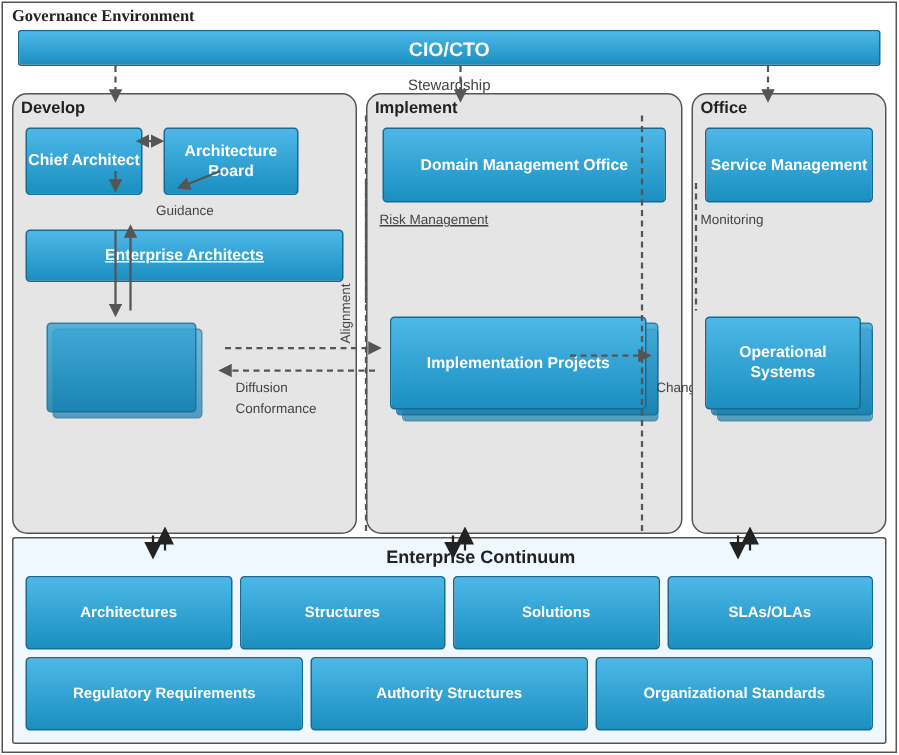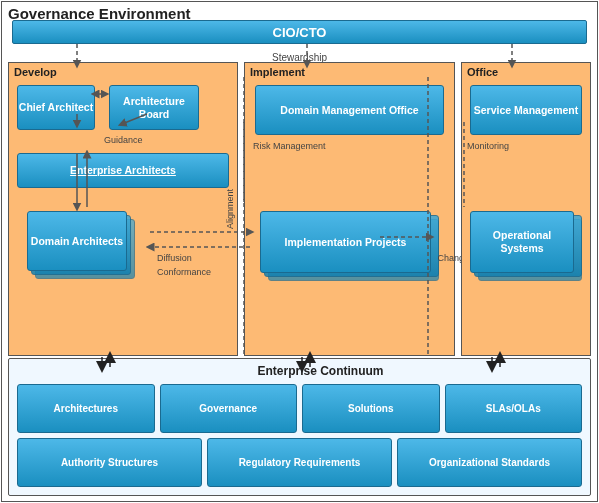--- a/index.html
+++ b/index.html
@@ -18,23 +18,24 @@
       border: 1.5px solid #555;
       position: relative;
       margin: 1px;
       background: #fff;
     }
 
     .governance-label {
       position: absolute;
       top: 3px;
       left: 6px;
-      font-size: 15px;
+      font-size: 11px;
       font-weight: bold;
       color: #222;
+      font-family: Liberation Serif, serif;
     }
 
     
     .cio-bar {
       position: absolute;
       top: 18px;
       left: 10px;
       right: 10px;
       height: 24px;
       background: linear-gradient(to bottom, #4db8e8, #1a8fc0);
@@ -64,23 +65,23 @@
       top: 60px;
       left: 6px;
       right: 6px;
       bottom: 145px;
       display: flex;
       gap: 6px;
     }
 
     .section-box {
       border: 1.5px solid #555;
-      border-radius: 0;
+      border-radius: 10px;
       position: relative;
-      background: #fdba74;
+      background: #e5e5e5;
     }
 
     .section-label {
       position: absolute;
       top: 3px;
       left: 5px;
       font-weight: bold;
       font-size: 11px;
       color: #222;
     }
@@ -321,20 +322,21 @@
       font-size: 9px;
       color: #444;
     }
 
     .risk-mgmt-label {
       position: absolute;
       top: 78px;
       left: 8px;
       font-size: 9px;
       color: #444;
+      text-decoration: underline;
     }
 
     .monitoring-label {
       position: absolute;
       top: 78px;
       left: 5px;
       font-size: 9px;
       color: #444;
     }
 
@@ -455,23 +457,20 @@
 
       <div class="guidance-label">Guidance</div>
 
       <div class="blue-box enterprise-arch">
         <span>Enterprise Architects</span>
       </div>
 
       <div class="domain-stack-wrapper">
         <div class="domain-stack-bg2"></div>
         <div class="domain-stack-bg1"></div>
-        <div class="domain-architects">
-          <span>Domain Architects</span>
-        </div>
       </div>
 
       <div class="diffusion-label">Diffusion</div>
       <div class="conformance-label">Conformance</div>
     </div>
 
     <div class="section-box implement-box" style="position:relative;">
       <span class="section-label">Implement</span>
 
       <div style="position:absolute; left:-20px; top:40px; bottom:40px; display:flex; align-items:center; justify-content:center;">
@@ -519,35 +518,35 @@
   </div>
 
   <div class="enterprise-box">
     <span class="enterprise-label">Enterprise Continuum</span>
     <div class="enterprise-grid">
 
       <div class="enterprise-cell">
         <span>Architectures</span>
       </div>
       <div class="enterprise-cell">
-        <span>Governance</span>
+        <span>Structures</span>
       </div>
       <div class="enterprise-cell">
         <span>Solutions</span>
       </div>
       <div class="enterprise-cell">
         <span>SLAs/OLAs</span>
       </div>
 
       <div style="grid-column: 1 / -1; display: grid; grid-template-columns: 1fr 1fr 1fr; gap: 5px;">
         <div class="enterprise-cell">
-          <span>Authority Structures</span>
+          <span>Regulatory Requirements</span>
         </div>
         <div class="enterprise-cell">
-          <span>Regulatory Requirements</span>
+          <span>Authority Structures</span>
         </div>
         <div class="enterprise-cell">
           <span>Organizational Standards</span>
         </div>
       </div>
     </div>
   </div>
 
   <svg class="arrows-svg" xmlns="http://www.w3.org/2000/svg">
 

